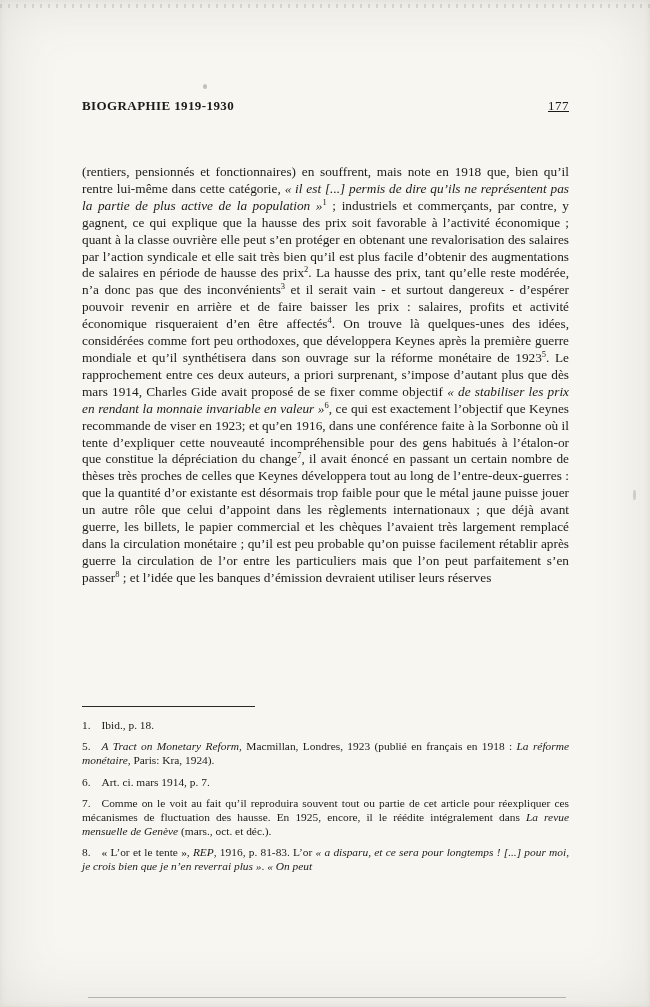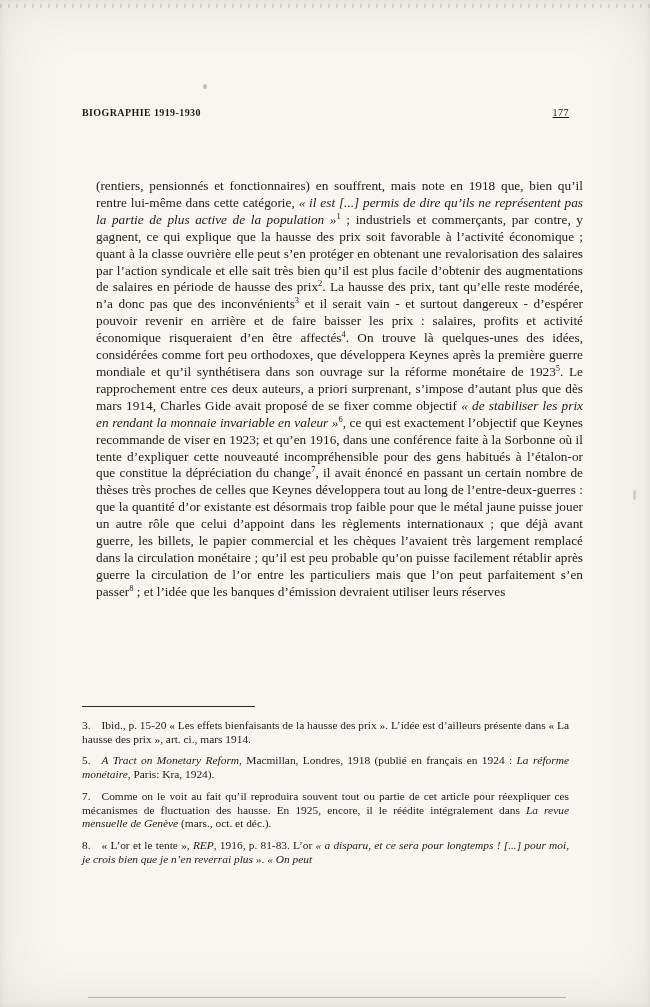--- a/index.html
+++ b/index.html
@@ -50,45 +50,45 @@
     top: 490px;
     right: 14px;
     width: 3px;
     height: 10px;
     background: rgba(110,106,98,0.25);
     border-radius: 40%;
   }
 
   .header {
     position: absolute;
-    top: 107px;
+    top: 98px;
     left: 82px;
     width: 487px;
     display: flex;
     justify-content: space-between;
     align-items: baseline;
-    font-size: 10px;
+    font-size: 13px;
     text-align: center;
   }
   .header .title {
     font-weight: bold;
     letter-spacing: 0.4px;
   }
   .header .pagenum {
     font-weight: normal;
     letter-spacing: 0.5px;
     text-decoration: underline;
   }
 
   .body-text {
     position: absolute;
     top: 164px;
     left: 82px;
     width: 487px;
-    margin: 14px;
+    margin: 0;
     font-size: 13.3px;
     line-height: 16.9px;
     text-align: justify;
     text-justify: inter-word;
   }
   .it { font-style: italic; }
   sup {
     font-size: 8.5px;
     line-height: 0;
     vertical-align: super;
@@ -128,21 +128,22 @@
   <div class="header">
     <span class="title">BIOGRAPHIE 1919-1930</span>
     <span class="pagenum">177</span>
   </div>
 
   <p class="body-text" id="body-text"><span>(rentiers, pensionnés et fonctionnaires) en souffrent, mais note en 1918 que, bien qu’il rentre lui-même dans cette catégorie, </span><span class="it">« il est [...] permis de dire qu’ils ne représentent pas la partie de plus active de la population »</span><sup>1</sup><span> ; industriels et commerçants, par contre, y gagnent, ce qui explique que la hausse des prix soit favorable à l’activité économique ; quant à la classe ouvrière elle peut s’en protéger en obtenant une revalorisation des salaires par l’action syndicale et elle sait très bien qu’il est plus facile d’obtenir des augmentations de salaires en période de hausse des prix</span><sup>2</sup><span>. La hausse des prix, tant qu’elle reste modérée, n’a donc pas que des inconvénients</span><sup>3</sup><span> et il serait vain - et surtout dangereux - d’espérer pouvoir revenir en arrière et de faire baisser les prix : salaires, profits et activité économique risqueraient d’en être affectés</span><sup>4</sup><span>. On trouve là quelques-unes des idées, considérées comme fort peu orthodoxes, que développera Keynes après la première guerre mondiale et qu’il synthétisera dans son ouvrage sur la réforme monétaire de 1923</span><sup>5</sup><span>. Le rapprochement entre ces deux auteurs, a priori surprenant, s’impose d’autant plus que dès mars 1914, Charles Gide avait proposé de se fixer comme objectif </span><span class="it">« de stabiliser les prix en rendant la monnaie invariable en valeur »</span><sup>6</sup><span>, ce qui est exactement l’objectif que Keynes recommande de viser en 1923; et qu’en 1916, dans une conférence faite à la Sorbonne où il tente d’expliquer cette nouveauté incompréhensible pour des gens habitués à l’étalon-or que constitue la dépréciation du change</span><sup>7</sup><span>, il avait énoncé en passant un certain nombre de thèses très proches de celles que Keynes développera tout au long de l’entre-deux-guerres : que la quantité d’or existante est désormais trop faible pour que le métal jaune puisse jouer un autre rôle que celui d’appoint dans les règlements internationaux ; que déjà avant guerre, les billets, le papier commercial et les chèques l’avaient très largement remplacé dans la circulation monétaire ; qu’il est peu probable qu’on puisse facilement rétablir après guerre la circulation de l’or entre les particuliers mais que l’on peut parfaitement s’en passer</span><sup>8</sup><span> ; et l’idée que les banques d’émission devraient utiliser leurs réserves</span></p>
 
   <div class="fnrule"></div>
 
   <div class="footnotes" id="footnotes">
-      <div class="footnote"><span class="fn-num">3.</span><span><span>Ibid., p. 15-20 « Les effets bienfaisants de la hausse des prix ». L’idée est d’ailleurs présente dans « La hausse des prix », art. ci., mars 1914.</span></span></div>
-      <div class="footnote"><span class="fn-num">5.</span><span><span class="it">A Tract on Monetary Reform</span><span>, Macmillan, Londres, 1918 (publié en français en 1924 : </span><span class="it">La réforme monétaire</span><span>, Paris: Kra, 1924).</span></span></div>
+      <div class="footnote"><span class="fn-num">1.</span><span><span>Ibid., p. 18.</span></span></div>
+      <div class="footnote"><span class="fn-num">5.</span><span><span class="it">A Tract on Monetary Reform</span><span>, Macmillan, Londres, 1923 (publié en français en 1918 : </span><span class="it">La réforme monétaire</span><span>, Paris: Kra, 1924).</span></span></div>
+      <div class="footnote"><span class="fn-num">6.</span><span><span>Art. ci. mars 1914, p. 7.</span></span></div>
       <div class="footnote"><span class="fn-num">7.</span><span><span>Comme on le voit au fait qu’il reproduira souvent tout ou partie de cet article pour réexpliquer ces mécanismes de fluctuation des hausse. En 1925, encore, il le réédite intégralement dans </span><span class="it">La revue mensuelle de Genève</span><span> (mars., oct. et déc.).</span></span></div>
       <div class="footnote"><span class="fn-num">8.</span><span><span>« L’or et le tente », </span><span class="it">REP</span><span>, 1916, p. 81-83. L’or </span><span class="it">« a disparu, et ce sera pour longtemps ! [...] pour moi, je crois bien que je n’en reverrai plus »</span><span>. </span><span class="it">« On peut</span></span></div>
     </div>
 
   <div class="scan-bottom-line"></div>
 
 </div>
 
 </body></html>

